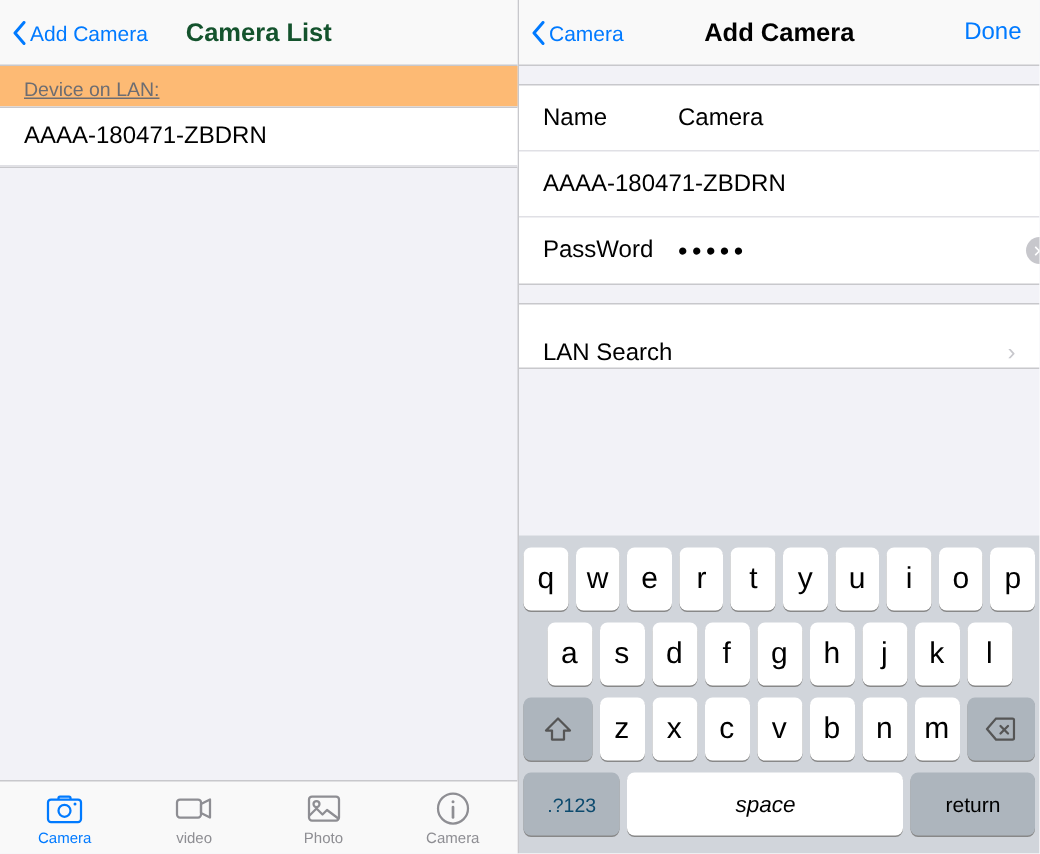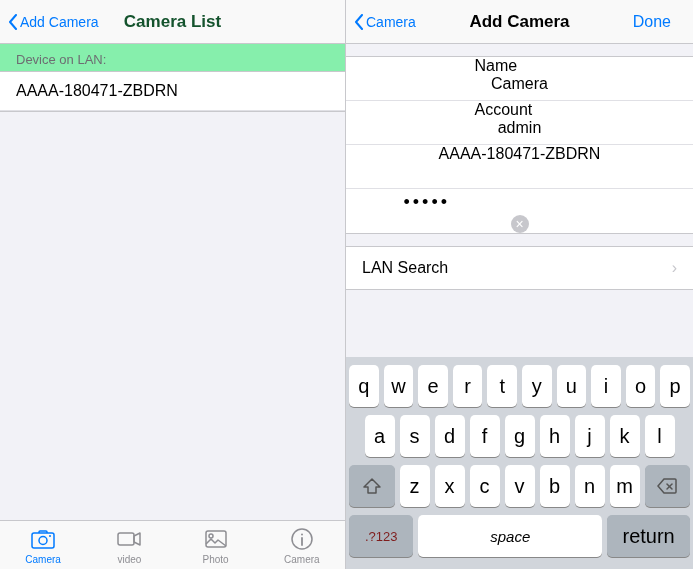--- a/index.html
+++ b/index.html
@@ -49,21 +49,22 @@
       left: 50%;
       transform: translateX(-50%);
     }
     .left-panel .nav-bar {
       position: relative;
     }
     .section-header {
       font-size: 13px;
       color: #6d6d72;
       padding: 8px 16px 4px 16px;
-      background: #86efac;
+      background: #fdba74;
+      text-decoration: underline;
     }
     .list-group {
       background: #fff;
       border-top: 1px solid #c8c8cc;
       border-bottom: 1px solid #c8c8cc;
     }
     .list-item {
       padding: 10px 16px;
       display: flex;
       flex-direction: column;
@@ -123,21 +124,21 @@
       border-bottom: 1px solid #c8c8cc;
       height: 44px;
       display: flex;
       align-items: center;
       padding: 0 8px;
     }
     .nav-done {
       color: #007aff;
       font-size: 16px;
       position: absolute;
-      right: 22px;
+      right: 12px;
       cursor: pointer;
     }
     .right-nav-title {
       font-size: 17px;
       font-weight: 600;
       color: #000;
       position: absolute;
       left: 50%;
       transform: translateX(-50%);
     }
@@ -148,21 +149,20 @@
       border-top: 1px solid #c8c8cc;
       border-bottom: 1px solid #c8c8cc;
       margin-top: 12px;
     }
     .form-row {
       display: flex;
       align-items: center;
       min-height: 44px;
       border-bottom: 1px solid #e0e0e5;
       padding: 0 16px;
-      flex-direction: column;
     }
     .form-row:last-child {
       border-bottom: none;
     }
     .form-label {
       font-size: 16px;
       color: #000;
       width: 90px;
       flex-shrink: 0;
     }
@@ -197,21 +197,21 @@
       font-size: 14px;
       line-height: 1;
     }
 
     
     .lan-search-row {
       background: #fff;
       border-top: 1px solid #c8c8cc;
       border-bottom: 1px solid #c8c8cc;
       display: flex;
-      align-items: center;
+      align-items: flex-end;
       height: 44px;
       padding: 0 16px;
       margin-top: 12px;
       cursor: pointer;
     }
     .lan-search-label {
       font-size: 16px;
       color: #000;
       flex: 1;
     }
@@ -243,33 +243,33 @@
       font-size: 20px;
       color: #000;
       cursor: pointer;
       box-shadow: 0 1px 0 #888;
       flex: 1;
       max-width: 30px;
       user-select: none;
     }
     .key-dark {
       background: #adb5bd;
-      color: #7f1d1d;
+      color: #0c4a6e;
     }
     .key-space {
       max-width: none;
       flex: 4;
       font-size: 15px;
       font-style: italic;
     }
     .key-return {
       background: #adb5bd;
       max-width: none;
       flex: 1.8;
-      font-size: 20px;
+      font-size: 14px;
     }
     .key-shift {
       background: #adb5bd;
       max-width: none;
       min-width: 40px;
       flex: 1.4;
     }
     .key-backspace {
       background: #adb5bd;
       max-width: none;
@@ -357,27 +357,24 @@
     <span class="right-nav-title">Add Camera</span>
     <span class="nav-done">Done</span>
   </div>
 
   <div class="form-group">
     <div class="form-row">
       <span class="form-label">Name</span>
       <span class="form-value">Camera</span>
     </div>
     <div class="form-row">
-      <span class="form-label">Account</span>
-      <span class="form-value">admin</span>
+      <span class="form-value">AAAA-180471-ZBDRN</span>
     </div>
     <div class="form-row">
-      <span class="form-value">AAAA-180471-ZBDRN</span>
-    </div>
-    <div class="form-row">
+      <span class="form-label">PassWord</span>
       <input class="form-input" type="password" value="admin" style="font-size: 18px; letter-spacing: 3px;">
       <div class="form-clear"></div>
     </div>
   </div>
 
   <div class="lan-search-row">
     <span class="lan-search-label">LAN Search</span>
     <span class="lan-chevron">›</span>
   </div>
 

